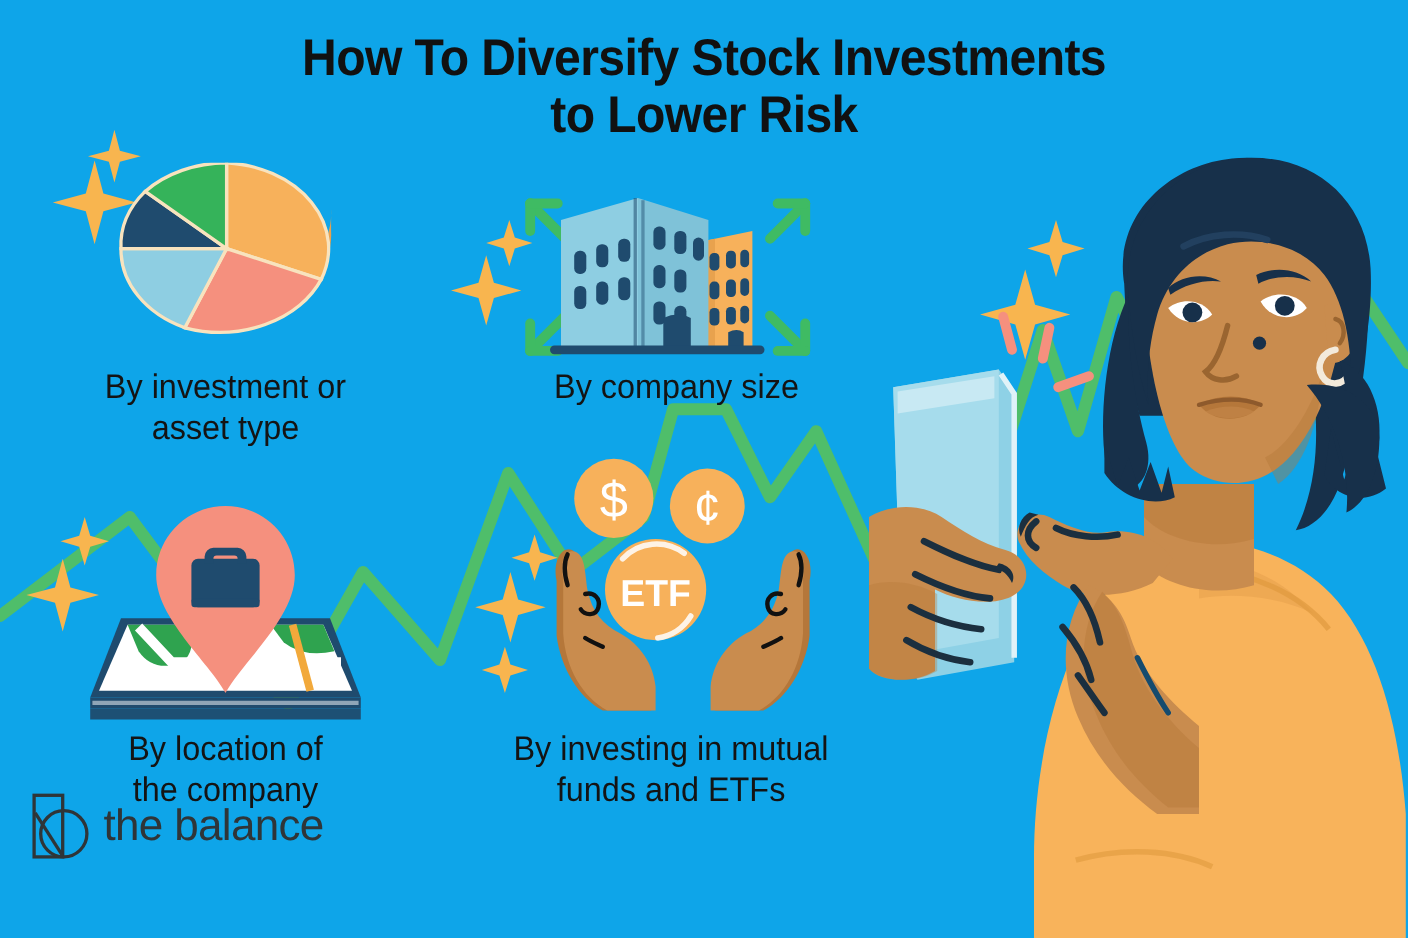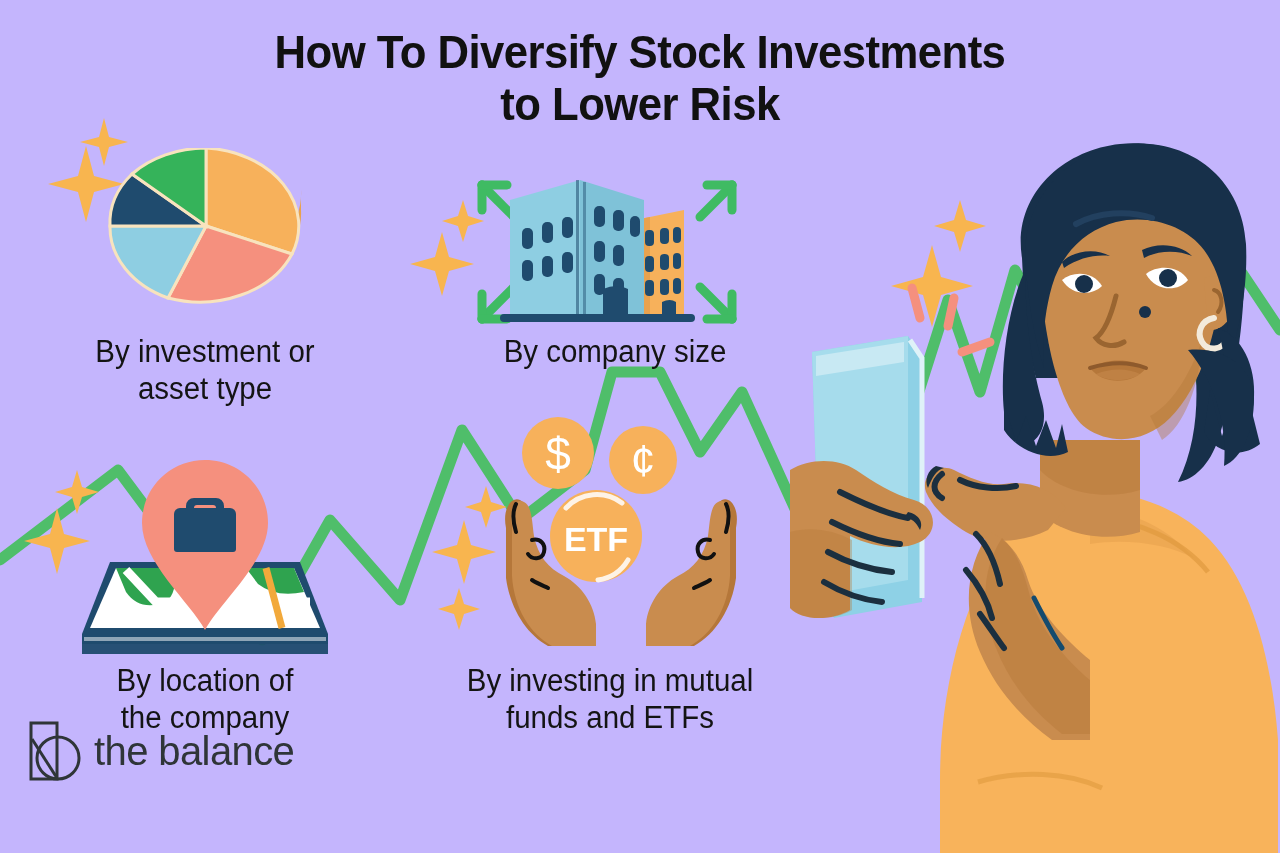--- a/index.html
+++ b/index.html
@@ -59,21 +59,21 @@
   #icon-pie{left:96px;top:148px;}
   #icon-buildings{left:462px;top:162px;}
   #icon-map{left:70px;top:452px;}
   #icon-etf{left:486px;top:408px;}
   #woman{position:absolute;left:790px;top:140px;z-index:35;}
   #sparkles{position:absolute;left:0;top:0;z-index:25;}
 </style>
 </head>
 <body>
 
-<div id="infographic" style="background: #c4b5fd;">
+<div id="infographic" style="background: #0ea5e9;">
 
   <svg id="bg-art" class="layer" viewBox="0 0 1280 853" aria-hidden="true">
     <polyline id="trendline" fill="none" stroke="#4FBE6A" stroke-width="11" stroke-linejoin="round" stroke-linecap="round" points="0,560 118,470 185,560 262,640 330,520 400,600 462,430 520,520 585,470 612,372 660,372 700,452 742,392 800,520 840,470 870,560 905,435 948,300 980,392 1015,270 1048,330 1090,252 1135,350 1175,300 1205,392 1240,270 1280,330"></polyline>
   </svg>
 
   <svg id="sparkles" width="1280" height="853" viewBox="0 0 1280 853" aria-hidden="true">
     <g fill="#F8B54F">
 
       <path d="M86 146 l8 30 30 8 -30 8 -8 30 -8 -30 -30 -8 30 -8 z"></path>
       <path d="M104 118 l5 19 19 5 -19 5 -5 19 -5 -19 -19 -5 19 -5 z"></path>

